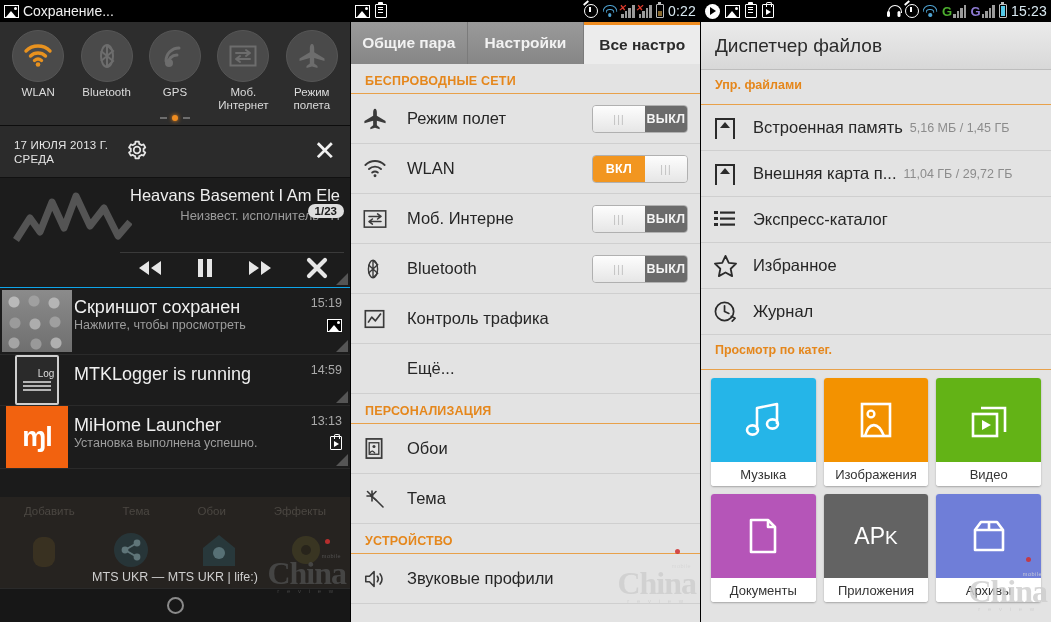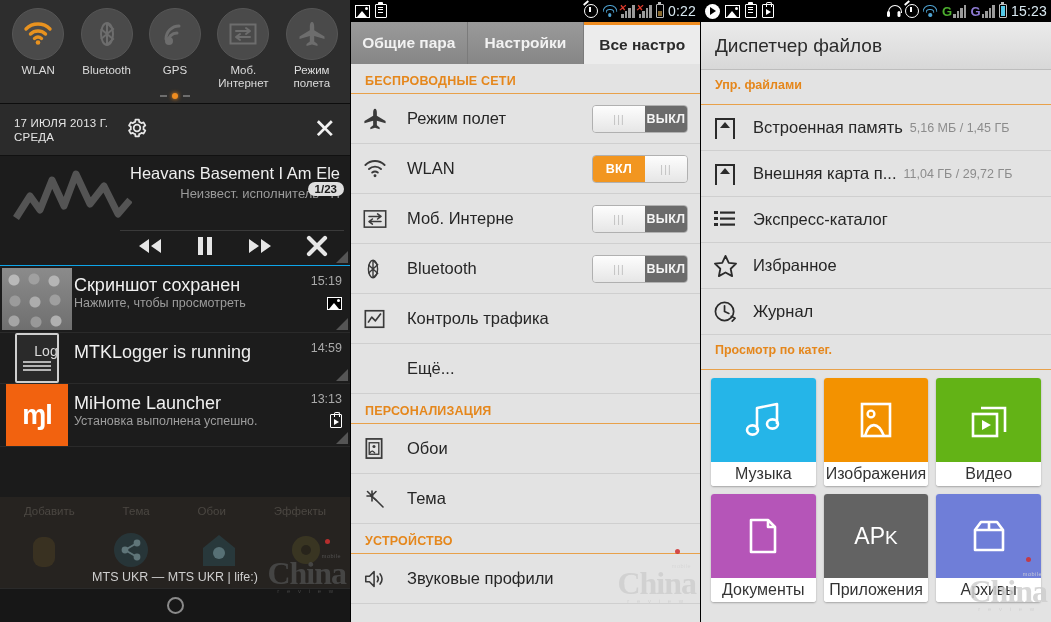--- a/index.html
+++ b/index.html
@@ -137,21 +137,21 @@
       radial-gradient(circle at 12px 53px, #a5a5a5 5px, transparent 6px),
       radial-gradient(circle at 34px 54px, #999 5px, transparent 6px),
       radial-gradient(circle at 54px 53px, #b0b0b0 5px, transparent 6px),
       linear-gradient(#8b8b8b, #6f6f6f);
     margin: 2px 0;
   }
   .mi-tile { width: 62px; height: 62px; background: #f2620f; display:flex;align-items:center;justify-content:center;}
   .mi-glyph { color: #fff; font-size: 27px; font-weight: bold; font-family: "Liberation Sans", sans-serif; letter-spacing:-1px;}
   .log-tile { width: 44px; height: 50px; border: 2px solid #cfcfcf; border-radius: 2px; background: #2a2a2a;
               display:flex; align-items:center; justify-content:center; flex-direction:column; }
-  .log-tile span { color:#ddd; font-size:14px;margin-left:18px; }
+  .log-tile span { color:#ddd; font-size:10px;margin-left:18px; }
   .log-lines { width: 28px; }
   .log-lines i { display:block; height:2px; background:#b5b5b5; margin:2px 0;}
 
   
   .home-peek { position: absolute; left:0; right:0; top: 497px; bottom: 0; background: #262320; }
   .peek-labels { display:flex; justify-content:space-around; padding-top:8px; }
   .peek-labels span { color:#4b4742; font-size:11.5px; }
   .peek-icons { display:flex; justify-content:space-around; padding-top:14px; }
   .peek-ico { width:38px; height:38px; opacity:.55; }
   .carrier { position:absolute; left:0; right:0; bottom:38px; text-align:center; color:#cfcfcf; font-size:12.5px;}
@@ -213,31 +213,35 @@
             border-bottom: 1.5px solid #e8a14a; }
   .fm-row { display:flex; align-items:center; height: 46px; padding: 0 12px;
             border-bottom: 1px solid #cfcfcf; }
   .fm-row .fico { width: 40px; flex:0 0 40px; display:flex; align-items:center;}
   .fm-row .flabel { font-size: 16.5px; color: #262626; white-space:nowrap; overflow:hidden;}
   .fm-row .fmeta { font-size: 12.5px; color: #8c8c8c; margin-left: 7px; white-space:nowrap; }
   .grid { display: grid; grid-template-columns: repeat(3, 1fr); gap: 8px; padding: 8px 10px 6px; }
   .tile { background: #fff; border-radius: 3px; box-shadow: 0 1px 2px rgba(0,0,0,.28); overflow: hidden; }
   .tile .art { height: 84px; display:flex; align-items:center; justify-content:center; }
   .tile .cap { height: 24px; display:flex; align-items:center; justify-content:center;
-               font-size: 16px; color: #333; background:#fff;}
+               font-size: 13px; color: #333; background:#fff;}
   .apk-txt { color:#fff; font-size: 23px; font-weight: 300; font-family:"Liberation Sans",sans-serif;}
   .apk-txt small { font-size: 19px; }
 </style>
 </head>
 <body>
 
 <div class="stage">
 
   <div class="panel p1">
 
+    <div class="statusbar">
+      <span class="sb-ico gl-img"></span>
+      <span style="color:#efefef;font-size:14px;">Сохранение...</span>
+    </div>
 
     <div class="shade-toggles">
       <div class="toggle-row">
 
         <div class="toggle t-on">
           <div class="t-circle">
             <svg width="30" height="24" viewBox="0 0 30 24">
               <path d="M3 7 A17 17 0 0 1 27 7" fill="none" stroke="#e8921f" stroke-width="3.4" stroke-linecap="round"></path>
               <path d="M7.5 12 A11 11 0 0 1 22.5 12" fill="none" stroke="#e8921f" stroke-width="3.4" stroke-linecap="round"></path>
               <path d="M11.5 16.5 A5.5 5.5 0 0 1 18.5 16.5" fill="none" stroke="#e8921f" stroke-width="3.4" stroke-linecap="round"></path>

